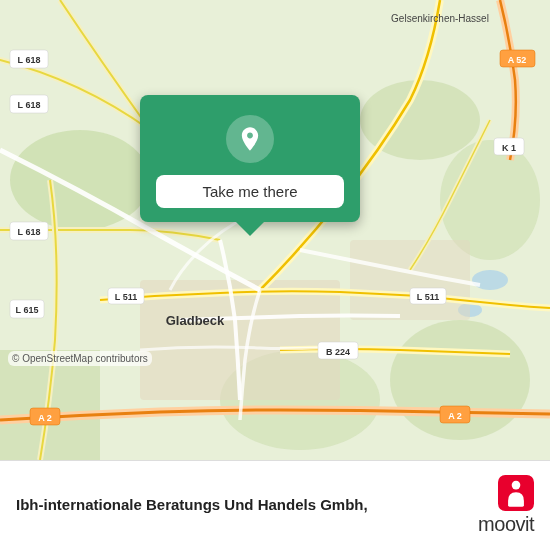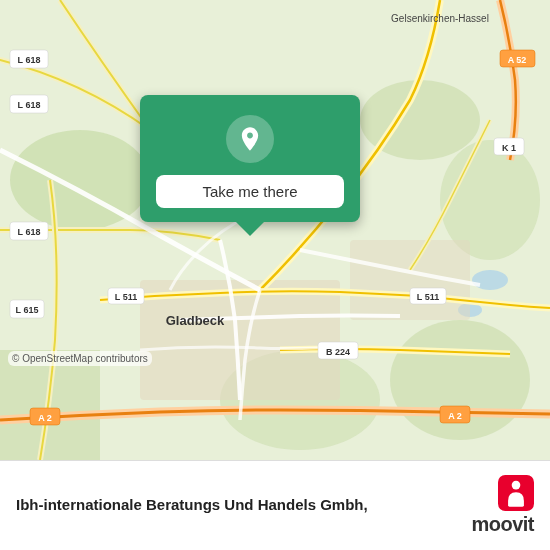--- a/index.html
+++ b/index.html
@@ -270,15 +270,15 @@
   <div id="moovit-logo">
 
     <svg id="moovit-icon" viewBox="0 0 50 50" xmlns="http://www.w3.org/2000/svg">
 
       <rect width="50" height="50" rx="10" fill="#e8002d"></rect>
 
       <circle cx="25" cy="14" r="6" fill="white"></circle>
 
       <path d="M 14,36 Q 14,24 25,24 Q 36,24 36,36 L 36,42 Q 36,44 34,44 L 16,44 Q 14,44 14,42 Z" fill="white"></path>
     </svg>
-    <span id="moovit-wordmark" style="font-size:20px; font-weight:700; color:#333; letter-spacing:-0.5px; margin-top:2px;">moovit</span>
+    <span id="moovit-wordmark" style="font-size:20px; font-weight:400; color:#333; letter-spacing:-0.5px; margin-top:2px;">moovit</span>
   </div>
 </div>
 
 </body></html>

